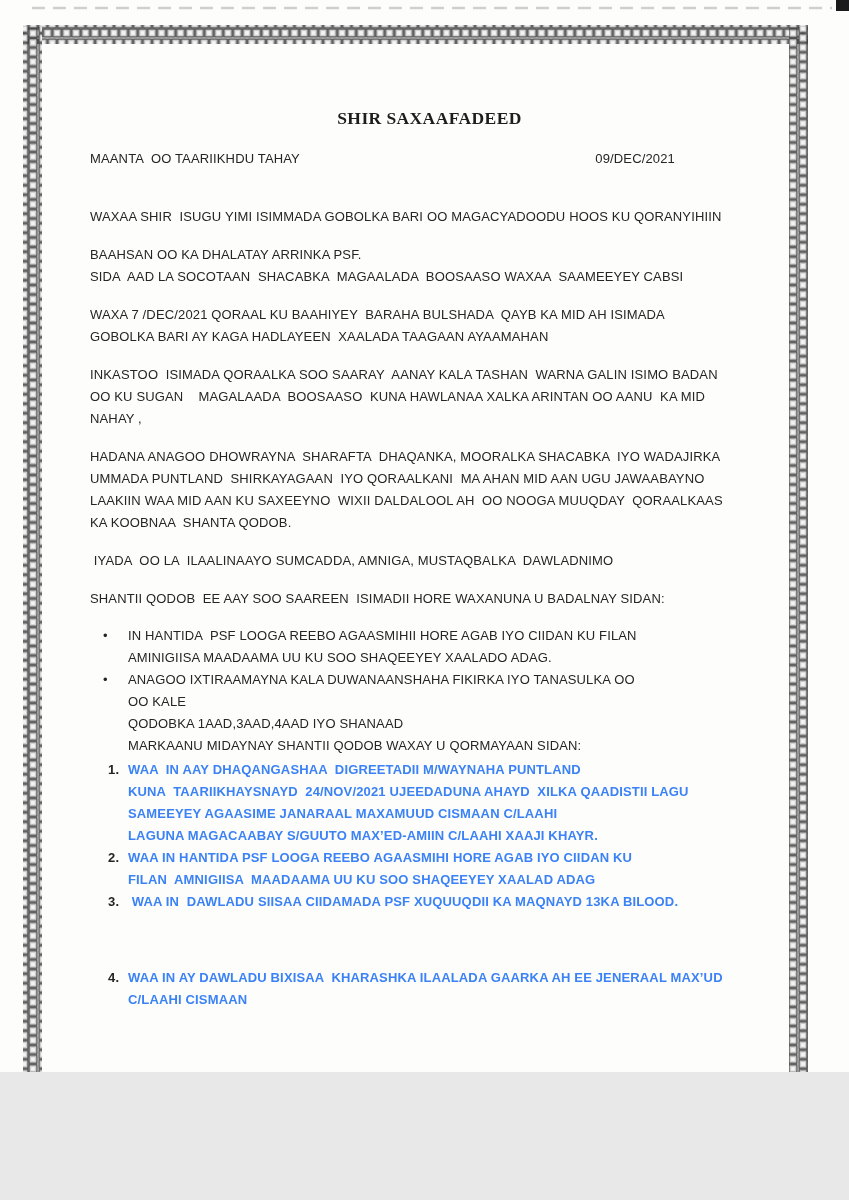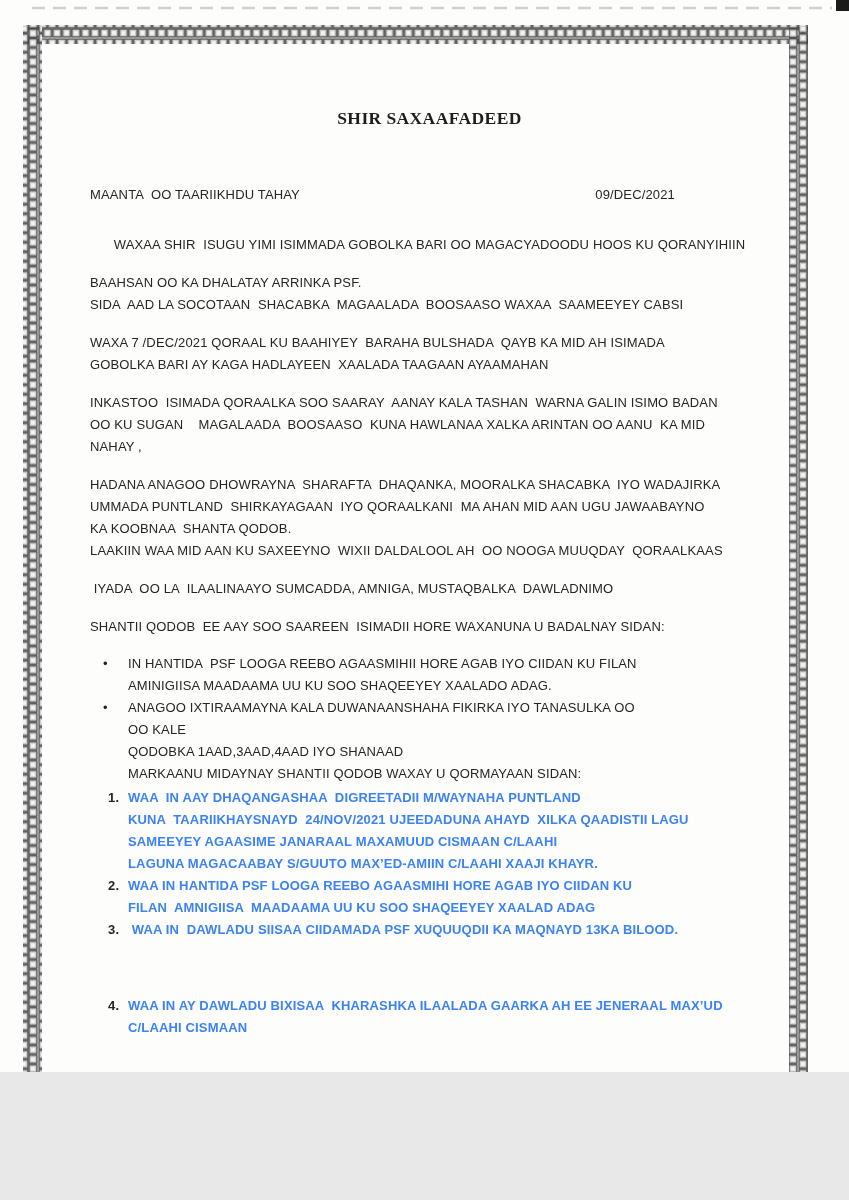--- a/index.html
+++ b/index.html
@@ -25,27 +25,27 @@
     font-family:"Liberation Serif", serif;
     font-weight:bold;
     font-size:17.5px;
     line-height:24px;
     letter-spacing:0.4px;
     color:#1d1d1d;
   }
   .dateline {
     display:flex;
     justify-content:space-between;
-    margin-top:54px;
+    margin-top:18px;
     padding-right:94px;
     gap:8px;
   }
   .dateline .lbl, .dateline .dt { white-space:pre; }
   .paragraphs .para { margin-top:16px; }
-  .paragraphs .para:first-child { margin-top:28px;text-align:center; }
+  .paragraphs .para:first-child { margin-top:36px; }
   .line { white-space:pre; }
   .bullet-list { margin-top:15px; }
   .numbered-list { margin-top:2px; }
   .li-row { display:flex; }
   .li-marker {
     flex:none; width:38px;
     padding-left:13px;
     box-sizing:border-box;
   }
   .num .li-marker {
@@ -117,22 +117,22 @@
           <div class="line">GOBOLKA BARI AY KAGA HADLAYEEN  XAALADA TAAGAAN AYAAMAHAN</div>
         </div>
         <div class="para">
           <div class="line">INKASTOO  ISIMADA QORAALKA SOO SAARAY  AANAY KALA TASHAN  WARNA GALIN ISIMO BADAN</div>
           <div class="line">OO KU SUGAN    MAGALAADA  BOOSAASO  KUNA HAWLANAA XALKA ARINTAN OO AANU  KA MID</div>
           <div class="line">NAHAY ,</div>
         </div>
         <div class="para">
           <div class="line">HADANA ANAGOO DHOWRAYNA  SHARAFTA  DHAQANKA, MOORALKA SHACABKA  IYO WADAJIRKA</div>
           <div class="line">UMMADA PUNTLAND  SHIRKAYAGAAN  IYO QORAALKANI  MA AHAN MID AAN UGU JAWAABAYNO</div>
+          <div class="line">LAAKIIN WAA MID AAN KU SAXEEYNO  WIXII DALDALOOL AH  OO NOOGA MUUQDAY  QORAALKAAS</div>
           <div class="line">KA KOOBNAA  SHANTA QODOB.</div>
-          <div class="line">LAAKIIN WAA MID AAN KU SAXEEYNO  WIXII DALDALOOL AH  OO NOOGA MUUQDAY  QORAALKAAS</div>
         </div>
         <div class="para">
           <div class="line"> IYADA  OO LA  ILAALINAAYO SUMCADDA, AMNIGA, MUSTAQBALKA  DAWLADNIMO</div>
         </div>
         <div class="para">
           <div class="line">SHANTII QODOB  EE AAY SOO SAAREEN  ISIMADII HORE WAXANUNA U BADALNAY SIDAN:</div>
         </div>
       </div>
 
     <div class="bullet-list">

